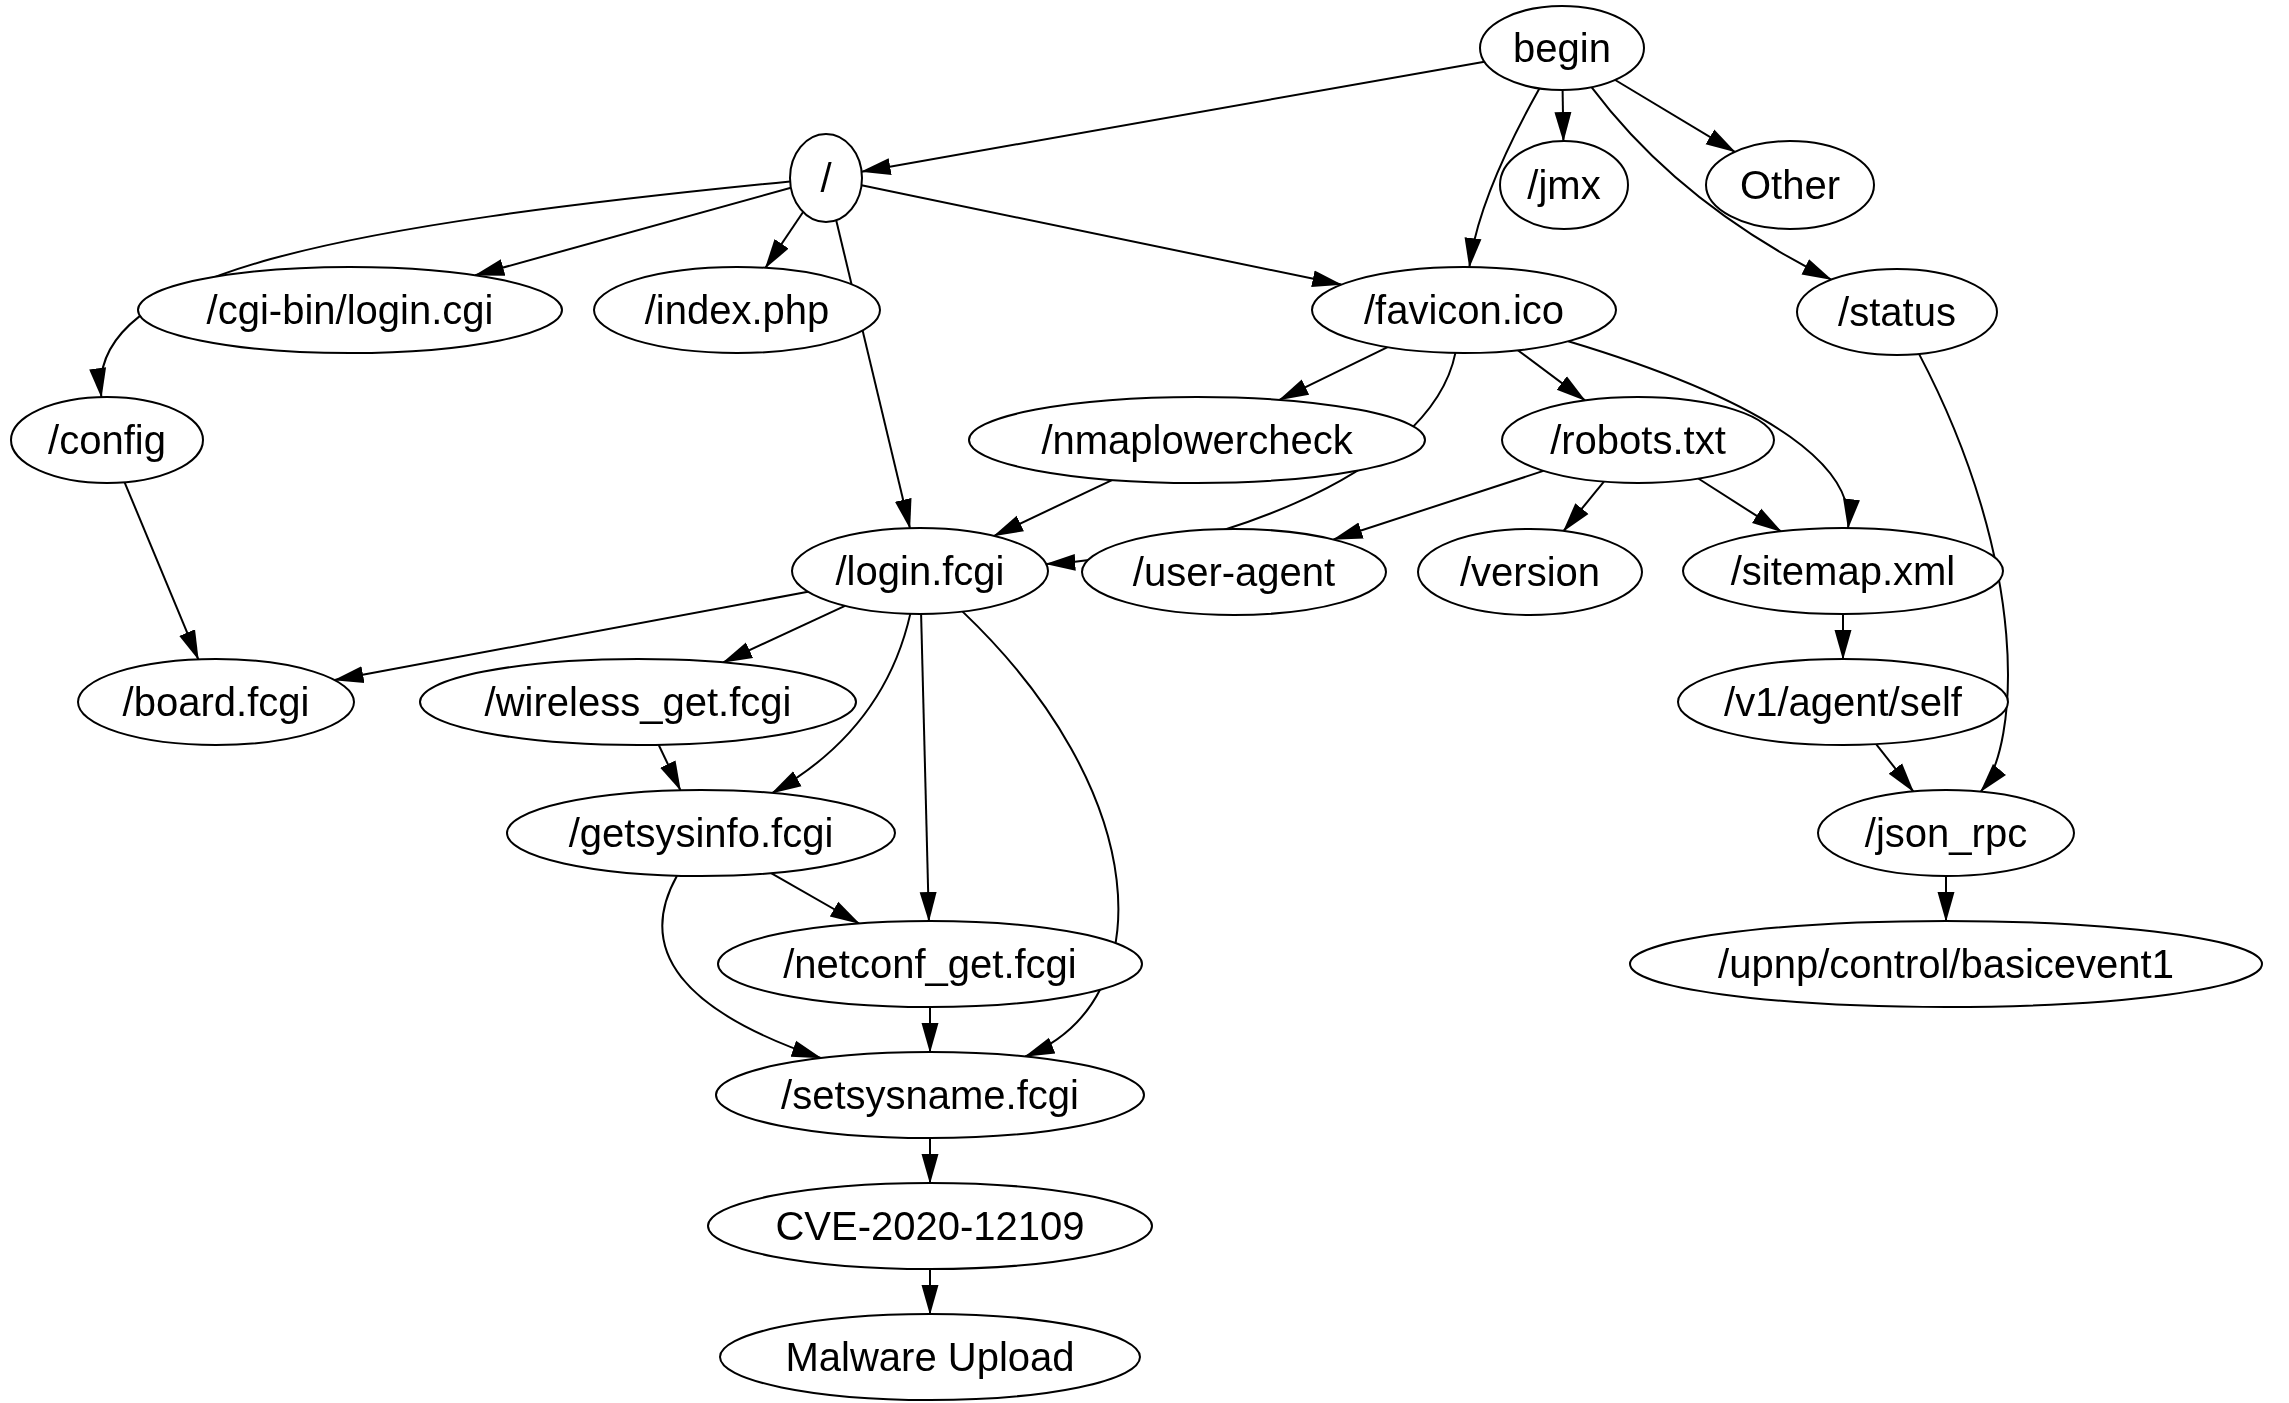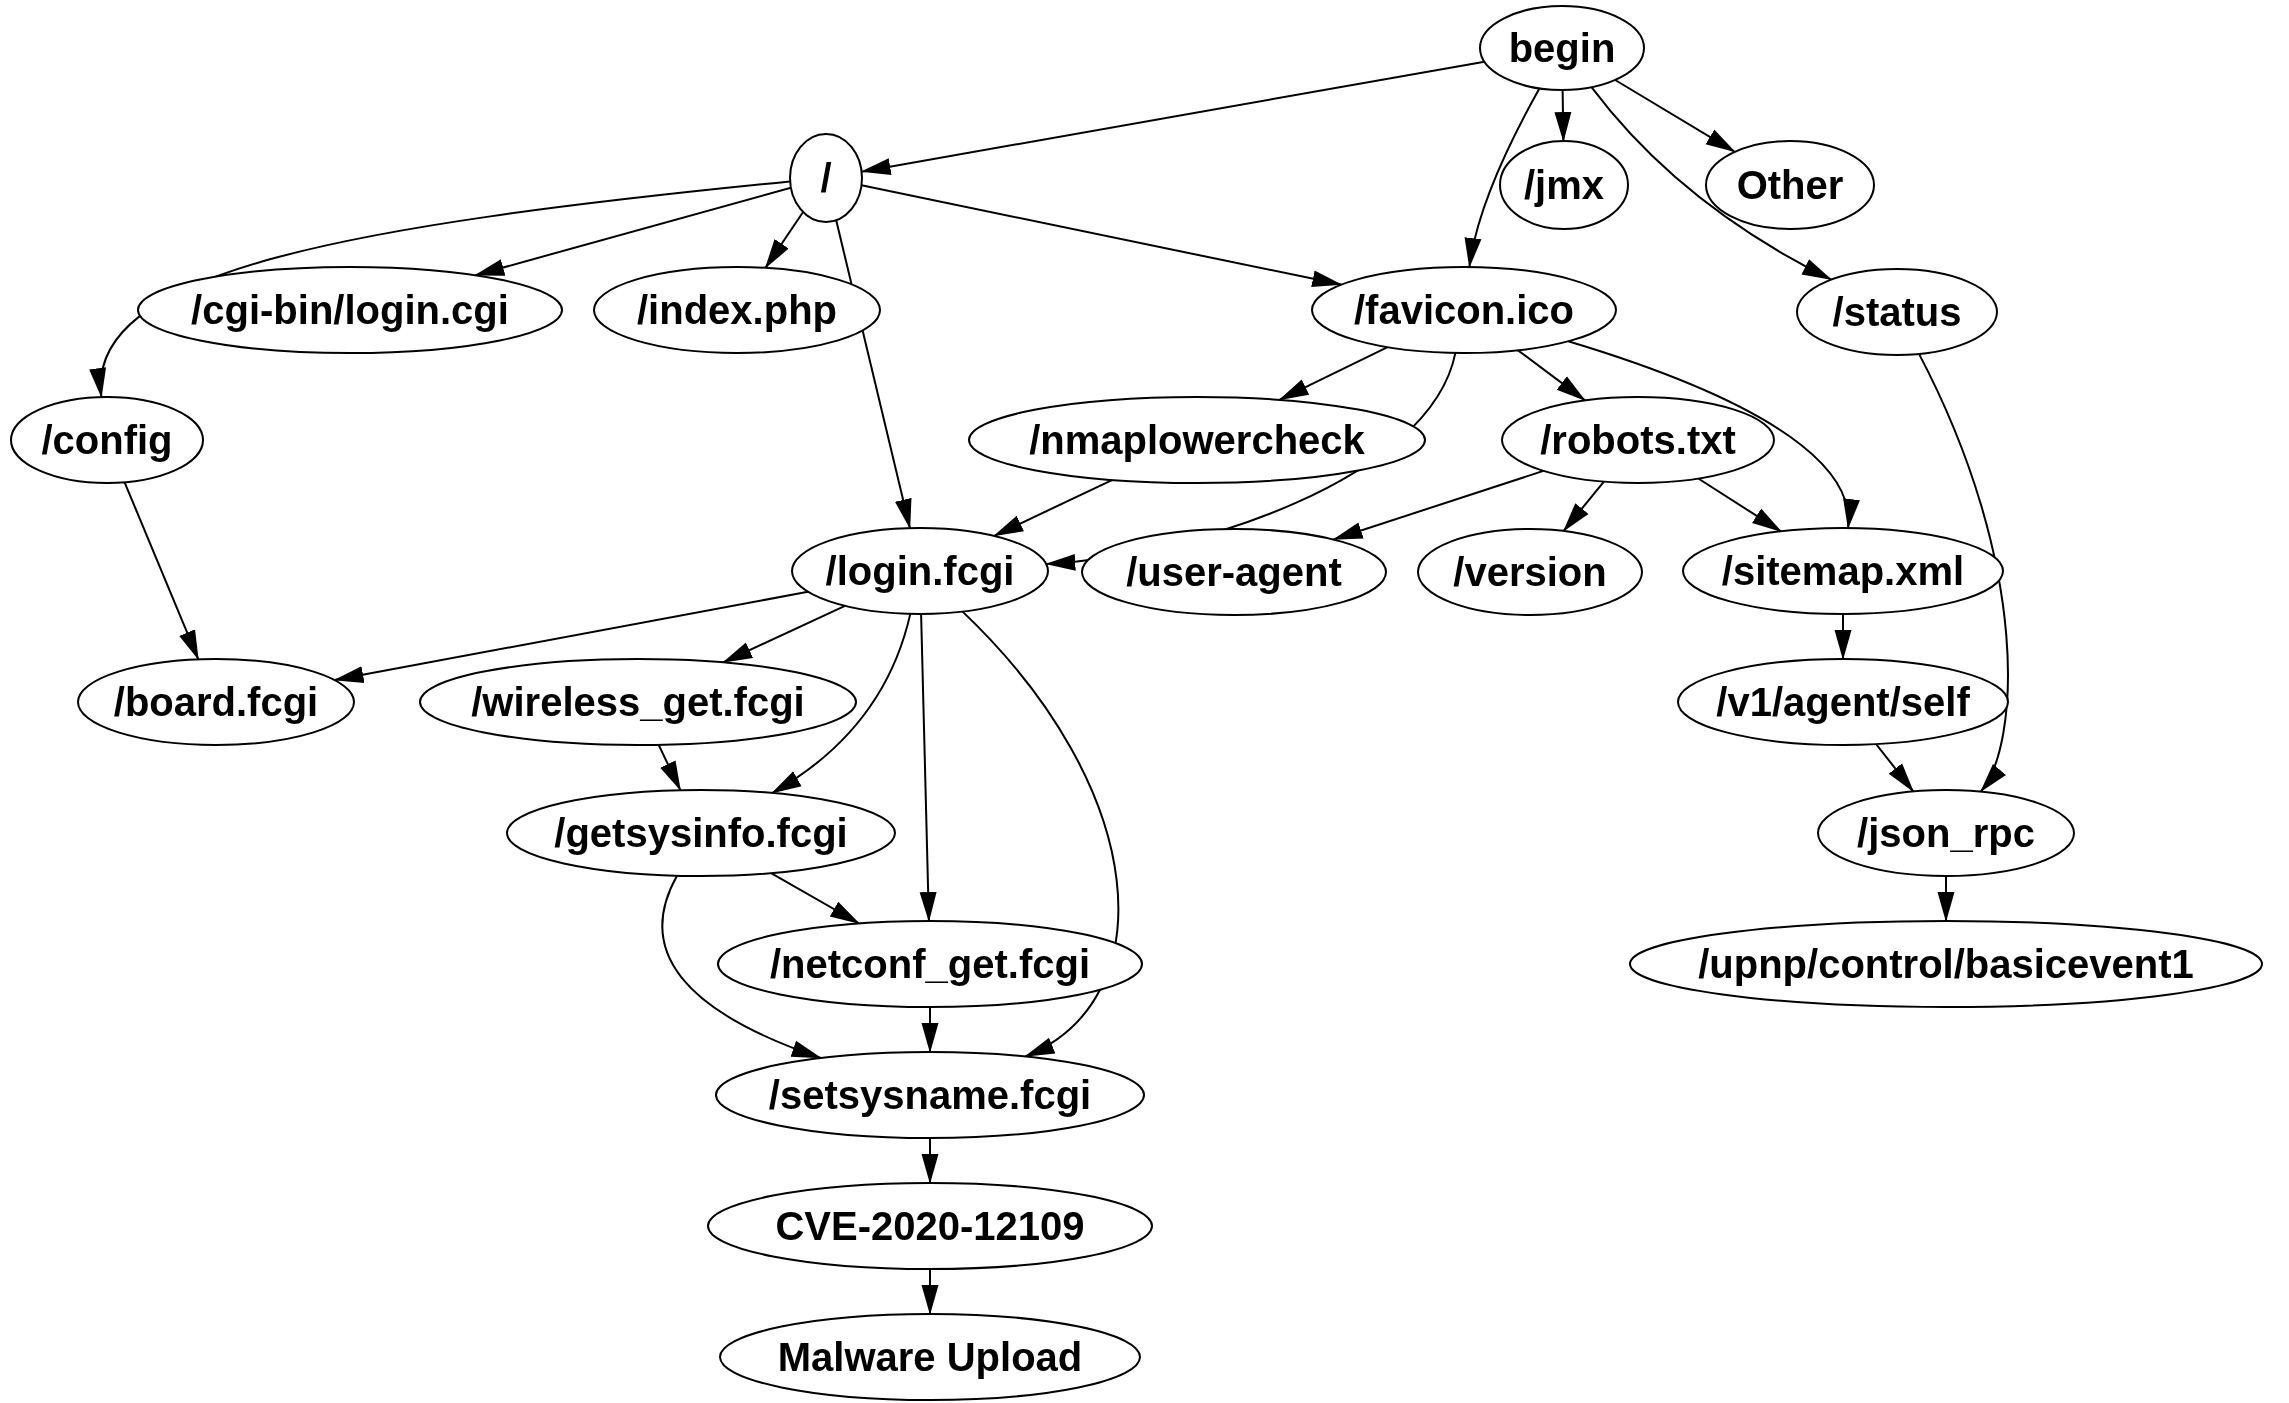--- a/index.html
+++ b/index.html
@@ -3,21 +3,20 @@
 <meta charset="utf-8">
 <style>
   html, body {
     margin: 0;
     padding: 0;
     background: #ffffff;
   }
   .canvas {
     width: 100%;
     background: #c2410c;
-    font-weight: bold;
   }
   svg.graph {
     display: block;
     width: 100%;
     height: auto;
     background: #ffffff;
   }
   svg.graph .edge-path {
     fill: none;
     stroke: #000000;

